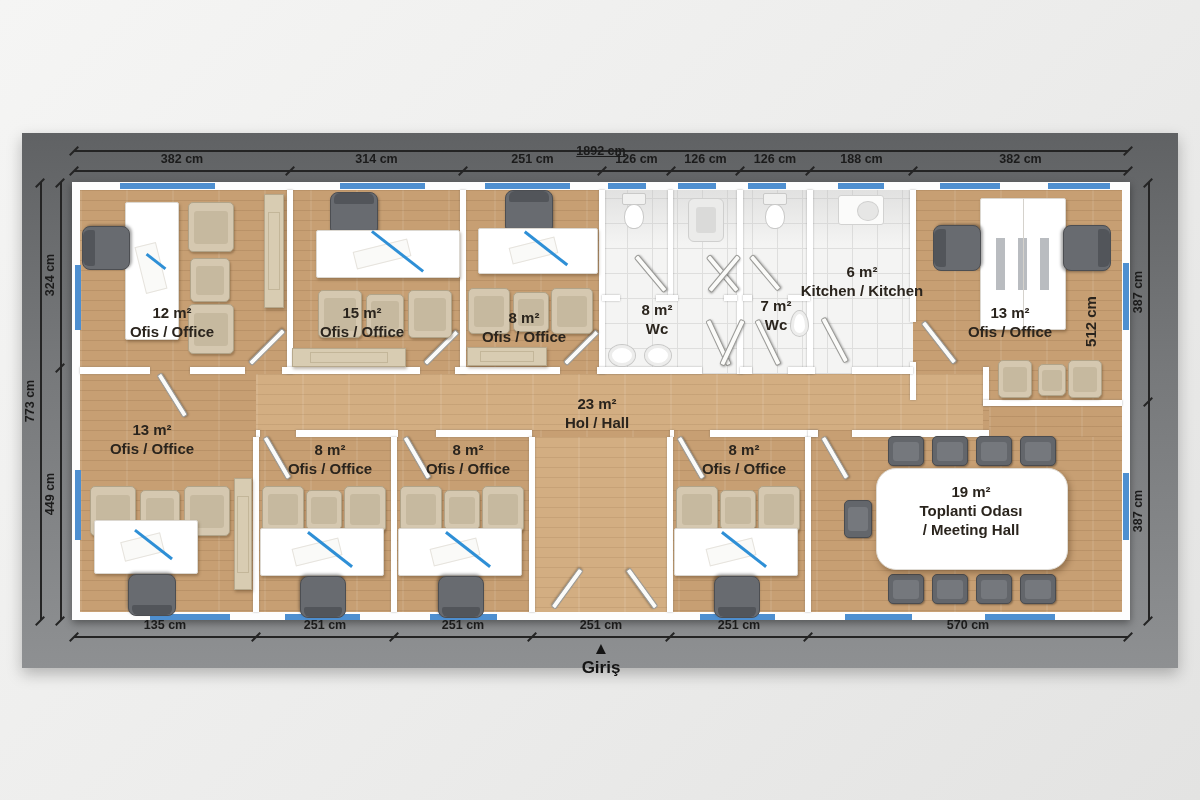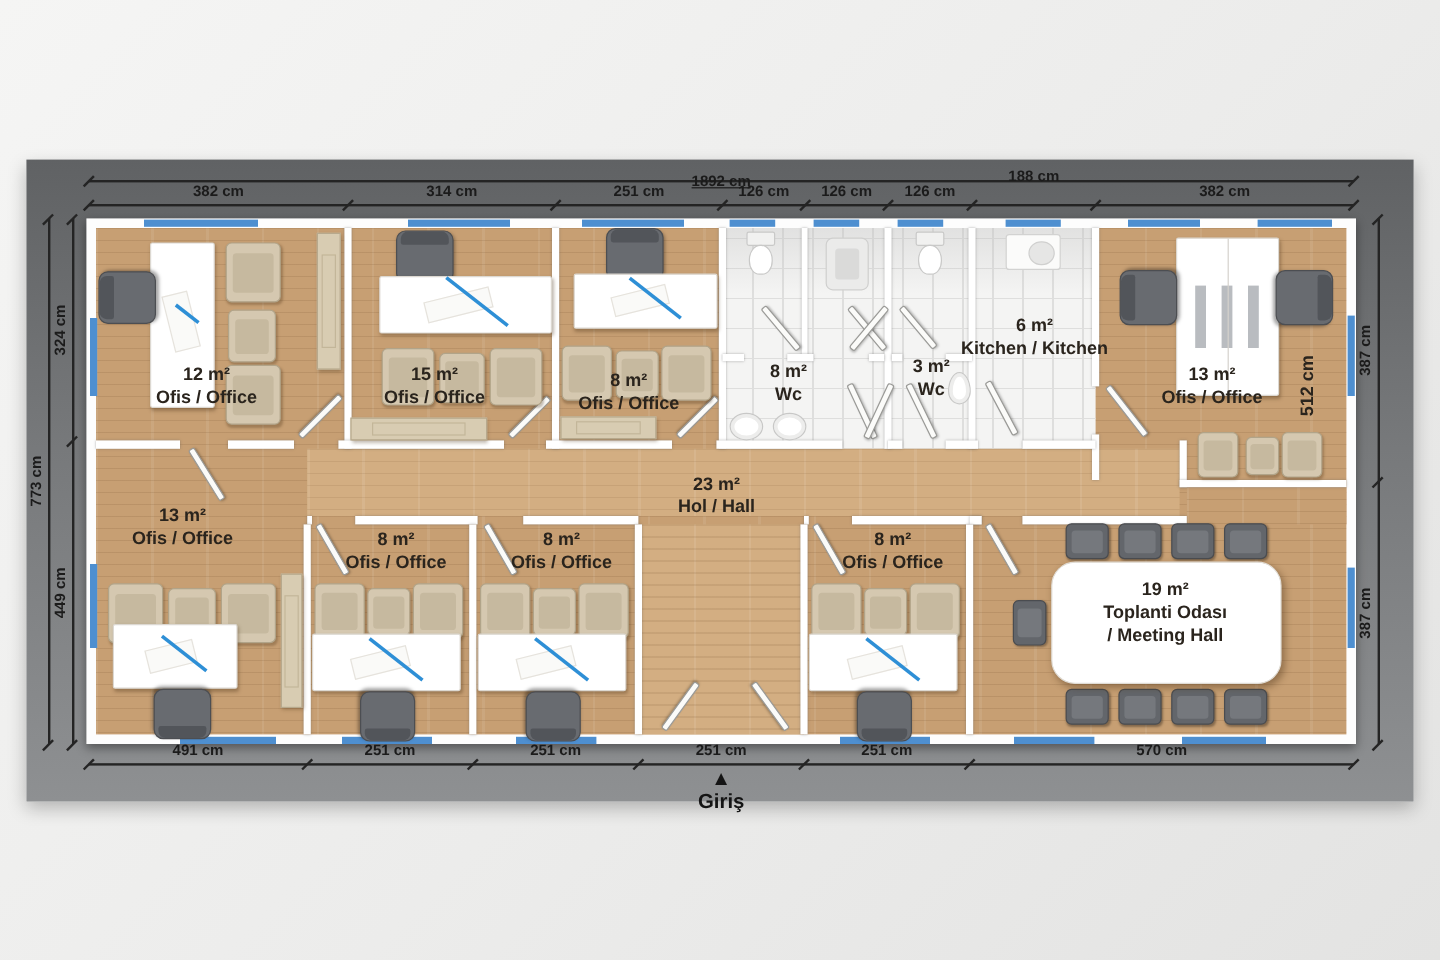--- a/index.html
+++ b/index.html
@@ -254,21 +254,21 @@
       </div>
       <div class="room-label" style="position: absolute; left: 524px; top: 308px;">
         <div>8 m²</div>
         <div>Ofis / Office</div>
       </div>
       <div class="room-label" style="position: absolute; left: 657px; top: 300px;">
         <div>8 m²</div>
         <div>Wc</div>
       </div>
       <div class="room-label" style="position: absolute; left: 776px; top: 296px;">
-        <div>3 m²</div>
+        <div>7 m²</div>
         <div>Wc</div>
       </div>
       <div class="room-label" style="position: absolute; left: 862px; top: 262px;">
         <div>6 m²</div>
         <div>Kitchen / Kitchen</div>
       </div>
       <div class="room-label" style="position: absolute; left: 1010px; top: 303px;">
         <div>13 m²</div>
         <div>Ofis / Office</div>
       </div>
@@ -313,21 +313,21 @@
       <div class="dim-tick" style="position: absolute; left: 739px; top: 165px; width: 2px; height: 12px;"></div>
       <div class="dim-tick" style="position: absolute; left: 809px; top: 165px; width: 2px; height: 12px;"></div>
       <div class="dim-tick" style="position: absolute; left: 912px; top: 165px; width: 2px; height: 12px;"></div>
       <div class="dim-tick" style="position: absolute; left: 1127px; top: 165px; width: 2px; height: 12px;"></div>
       <div class="dim-label" style="position: absolute; left: 182px; top: 152px; transform: translateX(-50%);">382 cm</div>
       <div class="dim-label" style="position: absolute; left: 376.5px; top: 152px; transform: translateX(-50%);">314 cm</div>
       <div class="dim-label" style="position: absolute; left: 532.5px; top: 152px; transform: translateX(-50%);">251 cm</div>
       <div class="dim-label" style="position: absolute; left: 636.5px; top: 152px; transform: translateX(-50%);">126 cm</div>
       <div class="dim-label" style="position: absolute; left: 705.5px; top: 152px; transform: translateX(-50%);">126 cm</div>
       <div class="dim-label" style="position: absolute; left: 775px; top: 152px; transform: translateX(-50%);">126 cm</div>
-      <div class="dim-label" style="position: absolute; left: 861.5px; top: 140px; transform: translateX(-50%);">188 cm</div>
+      <div class="dim-label" style="position: absolute; left: 861.5px; top: 152px; transform: translateX(-50%);">188 cm</div>
       <div class="dim-label" style="position: absolute; left: 1020.5px; top: 152px; transform: translateX(-50%);">382 cm</div>
       <div class="dim-line" style="position: absolute; left: 40px; top: 182px; width: 1.5px; height: 438px;"></div>
       <div class="dim-tick" style="position: absolute; left: 39px; top: 177px; width: 2px; height: 12px;"></div>
       <div class="dim-tick" style="position: absolute; left: 39px; top: 615px; width: 2px; height: 12px;"></div>
       <div class="dim-label" style="position: absolute; left: 30px; top: 401px; transform: translate(-50%, -50%) rotate(-90deg);">773 cm</div>
       <div class="dim-line" style="position: absolute; left: 60px; top: 182px; width: 1.5px; height: 438px;"></div>
       <div class="dim-tick" style="position: absolute; left: 59px; top: 177px; width: 2px; height: 12px;"></div>
       <div class="dim-tick" style="position: absolute; left: 59px; top: 362px; width: 2px; height: 12px;"></div>
       <div class="dim-tick" style="position: absolute; left: 59px; top: 615px; width: 2px; height: 12px;"></div>
       <div class="dim-label" style="position: absolute; left: 50px; top: 274.5px; transform: translate(-50%, -50%) rotate(-90deg);">324 cm</div>
@@ -339,21 +339,21 @@
       <div class="dim-label" style="position: absolute; left: 1138px; top: 291.5px; transform: translate(-50%, -50%) rotate(-90deg);">387 cm</div>
       <div class="dim-label" style="position: absolute; left: 1138px; top: 510.5px; transform: translate(-50%, -50%) rotate(-90deg);">387 cm</div>
       <div class="dim-line" style="position: absolute; left: 74px; top: 636px; width: 1054px; height: 1.5px;"></div>
       <div class="dim-tick" style="position: absolute; left: 73px; top: 631px; width: 2px; height: 12px;"></div>
       <div class="dim-tick" style="position: absolute; left: 255px; top: 631px; width: 2px; height: 12px;"></div>
       <div class="dim-tick" style="position: absolute; left: 393px; top: 631px; width: 2px; height: 12px;"></div>
       <div class="dim-tick" style="position: absolute; left: 531px; top: 631px; width: 2px; height: 12px;"></div>
       <div class="dim-tick" style="position: absolute; left: 669px; top: 631px; width: 2px; height: 12px;"></div>
       <div class="dim-tick" style="position: absolute; left: 807px; top: 631px; width: 2px; height: 12px;"></div>
       <div class="dim-tick" style="position: absolute; left: 1127px; top: 631px; width: 2px; height: 12px;"></div>
-      <div class="dim-label" style="position: absolute; left: 165px; top: 618px; transform: translateX(-50%);">491 cm</div>
+      <div class="dim-label" style="position: absolute; left: 165px; top: 618px; transform: translateX(-50%);">135 cm</div>
       <div class="dim-label" style="position: absolute; left: 325px; top: 618px; transform: translateX(-50%);">251 cm</div>
       <div class="dim-label" style="position: absolute; left: 463px; top: 618px; transform: translateX(-50%);">251 cm</div>
       <div class="dim-label" style="position: absolute; left: 601px; top: 618px; transform: translateX(-50%);">251 cm</div>
       <div class="dim-label" style="position: absolute; left: 739px; top: 618px; transform: translateX(-50%);">251 cm</div>
       <div class="dim-label" style="position: absolute; left: 968px; top: 618px; transform: translateX(-50%);">570 cm</div>
     </div>
   <div class="entrance">
     <div class="tri">▲</div>
     <div class="glabel">Giriş</div>
   </div>

